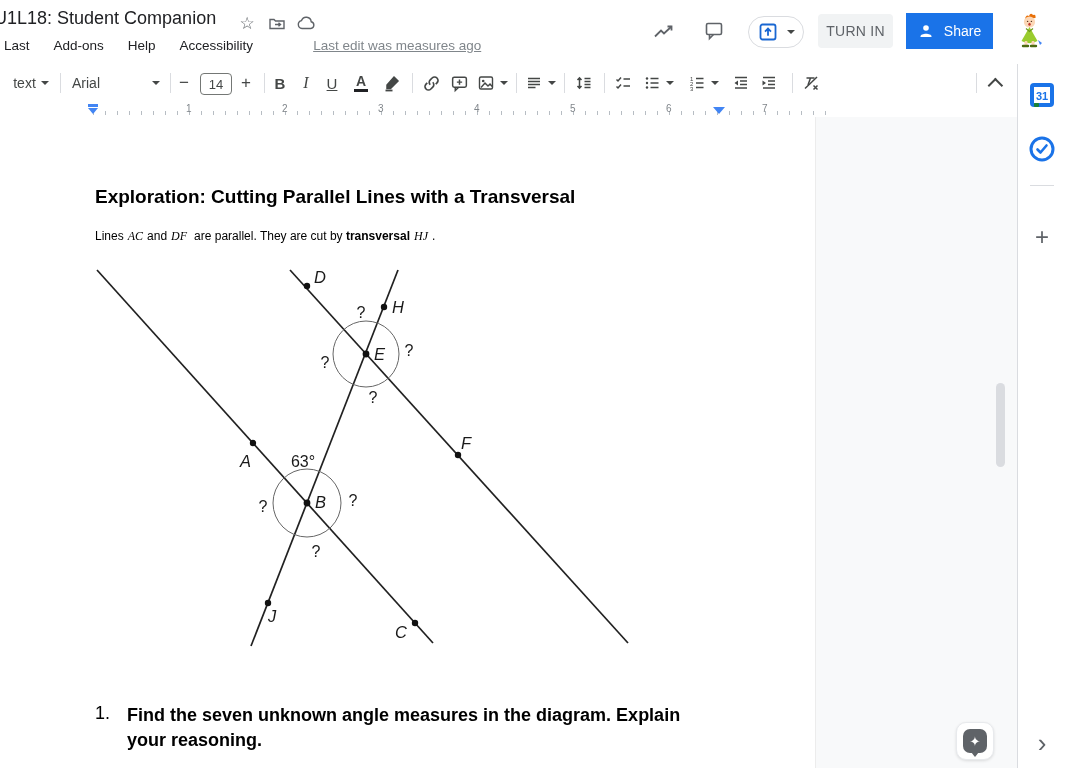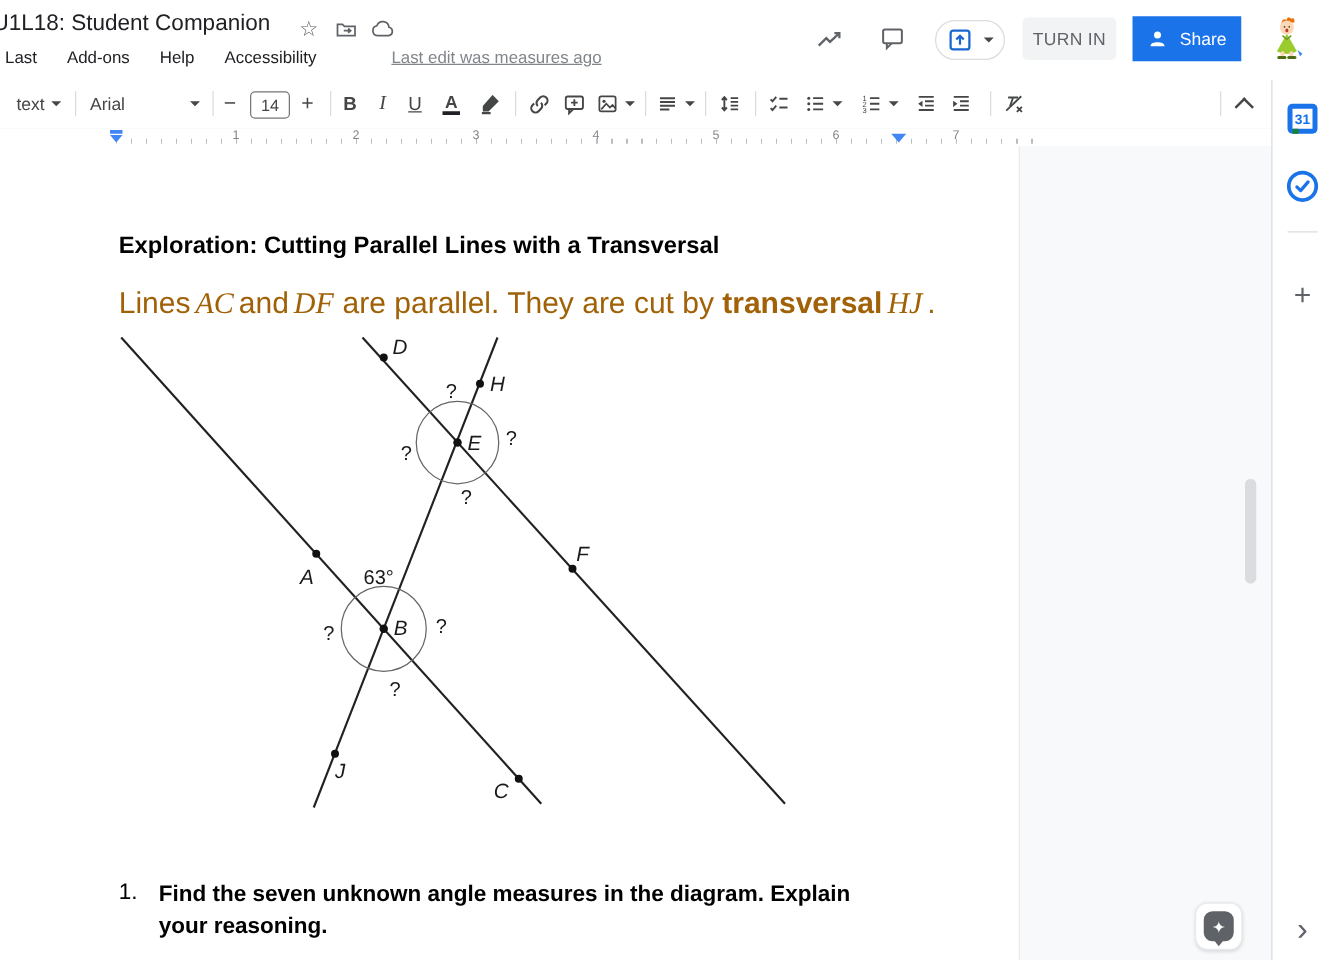--- a/index.html
+++ b/index.html
@@ -34,21 +34,21 @@
   .ruler .ticks{position:absolute;left:93px;bottom:2px;width:740px;height:4px;
      background-image:repeating-linear-gradient(to right,#b7bdc3 0,#b7bdc3 1px,transparent 1px,transparent 12px);}
   .ruler .num{position:absolute;top:0;font-size:10px;color:#80868b;}
   .ind-left{position:absolute;left:88px;top:1px;width:10px;}
   .ind-left .r{width:10px;height:3px;background:#4285f4;}
   .ind-left .t{width:0;height:0;border-left:5px solid transparent;border-right:5px solid transparent;border-top:6px solid #4285f4;margin-top:1px;}
   .ind-right{position:absolute;left:713px;top:4px;width:0;height:0;border-left:6px solid transparent;border-right:6px solid transparent;border-top:7px solid #4285f4;}
   
   .gutter{position:absolute;left:815px;top:117px;width:202px;height:651px;background:#f8f9fa;border-left:1px solid #ececec;}
   .doc-heading{position:absolute;left:95px;top:186px;font-size:19px;font-weight:bold;color:#000;}
-  .doc-intro{position:absolute;left:95px;top:229px;font-size:24px;color:#a16207;white-space:nowrap;}
+  .doc-intro{position:absolute;left:95px;top:229px;font-size:12px;color:#000000;white-space:nowrap;}
   .math{font-family:"Liberation Serif",serif;font-style:italic;margin:0 4px;}
   .bold{font-weight:bold;}
   .question{position:absolute;left:95px;top:703px;display:flex;font-size:18px;color:#000;}
   .qnum{width:32px;flex:none;}
   .qtext{width:558px;line-height:24.5px;font-weight:bold;}
   .scroll-thumb{position:absolute;left:996px;top:383px;width:9px;height:84px;background:#dadce0;border-radius:5px;}
   
   .sidebar{position:absolute;left:1017px;top:64px;width:49px;height:704px;background:#fff;border-left:1px solid #dadce0;}
   .side-item{position:absolute;left:9px;width:30px;height:30px;display:flex;align-items:center;justify-content:center;text-align:right;}
   .side-divider{position:absolute;left:12px;top:121px;width:24px;height:1px;background:#dadce0;}

